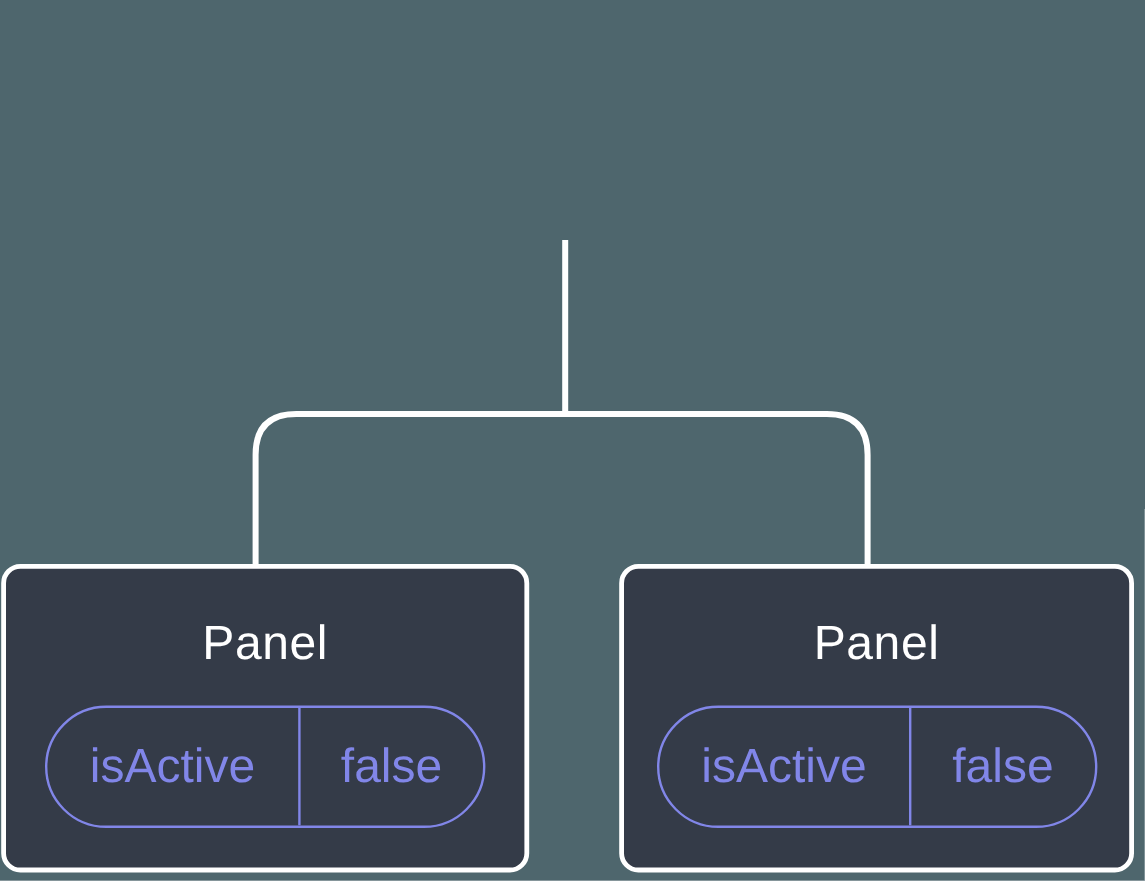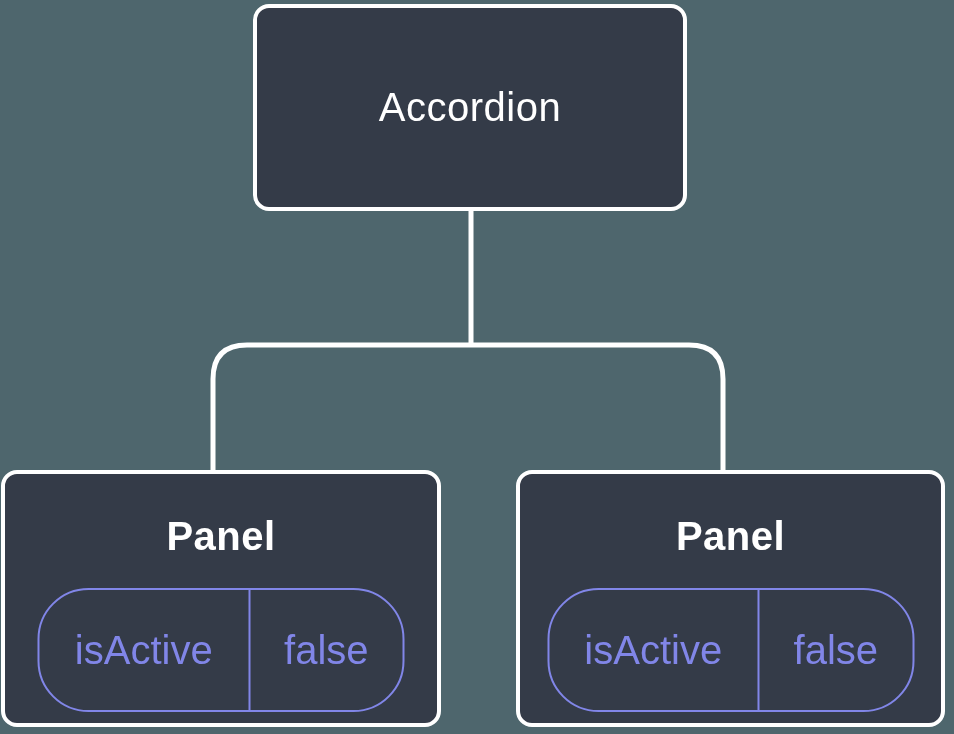--- a/index.html
+++ b/index.html
@@ -61,31 +61,31 @@
     width: 429px;
     height: 257px;
   }
   .panel-title {
     position: absolute;
     top: 40px;
     left: 0;
     width: 100%;
     text-align: center;
     font-size: 40px;
-    font-weight: 700;
+    font-weight: 400;
     color: var(--node-label, #FFFFFF);
     letter-spacing: 0.5px;
   }
   .state-pill {
     position: absolute;
     top: 114px;
     left: 50%;
     transform: translateX(-50%);
     width: 367px;
-    height: 124px;
+    height: 102px;
     border: 2.5px solid var(--state-accent, #8186E8);
     border-radius: 51px;
     display: flex;
     box-sizing: border-box;
     overflow: hidden;
   }
   .state-key {
     flex: 0 0 58%;
     display: flex;
     align-items: center;
@@ -108,23 +108,20 @@
 </head>
 <body>
 
 <div class="canvas">
 
   <svg class="connectors" viewBox="0 0 954 734" aria-hidden="true">
     <path d="M471 200 L471 347"></path>
     <path d="M213 470 L213 379 Q213 345 247 345 L689 345 Q723 345 723 379 L723 470"></path>
   </svg>
 
-  <div class="node root-node">
-    <span class="node-label">Accordion</span>
-  </div>
 
   <div class="node panel-left">
     <div class="panel-title">Panel</div>
     <div class="state-pill">
       <span class="state-key">isActive</span>
       <span class="state-value">false</span>
     </div>
   </div>
 
   <div class="node panel-right">

